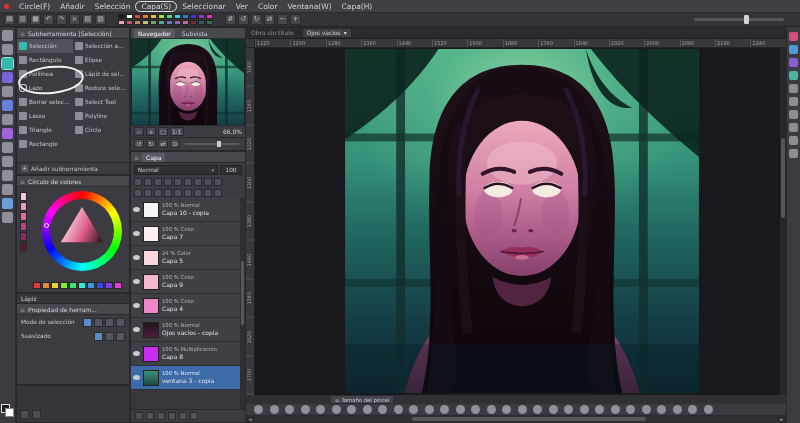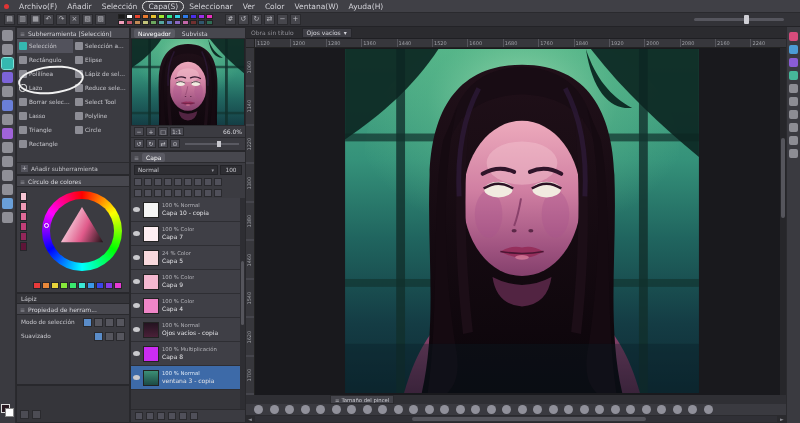--- a/index.html
+++ b/index.html
@@ -194,29 +194,29 @@
       <path d="M224,40 C240,70 246,110 244,150" stroke="#35204a" stroke-width="5" opacity=".5" fill="none"></path>
     </symbol>
   </defs>
 </svg>
 
 <div id="app">
 
   <div id="menubar">
     <span id="record-dot"></span>
     <span id="menu-items" style="display:flex">
-        <span class="menu-item">Archivo(F)</span>
+        <span class="menu-item">Circle(F)</span>
         <span class="menu-item">Añadir</span>
         <span class="menu-item">Selección</span>
         <span class="menu-item hl">Capa(S)</span>
         <span class="menu-item">Seleccionar</span>
         <span class="menu-item">Ver</span>
         <span class="menu-item">Color</span>
         <span class="menu-item">Ventana(W)</span>
-        <span class="menu-item">Ayuda(H)</span>
+        <span class="menu-item">Capa(H)</span>
       </span>
   </div>
 
   <div id="toolbar">
     <span id="tb-left" style="display:flex;gap:2px">
         <span class="tb-icon">▤</span>
         <span class="tb-icon">▥</span>
         <span class="tb-icon">▦</span>
         <span class="tb-icon">↶</span>
         <span class="tb-icon">↷</span>

